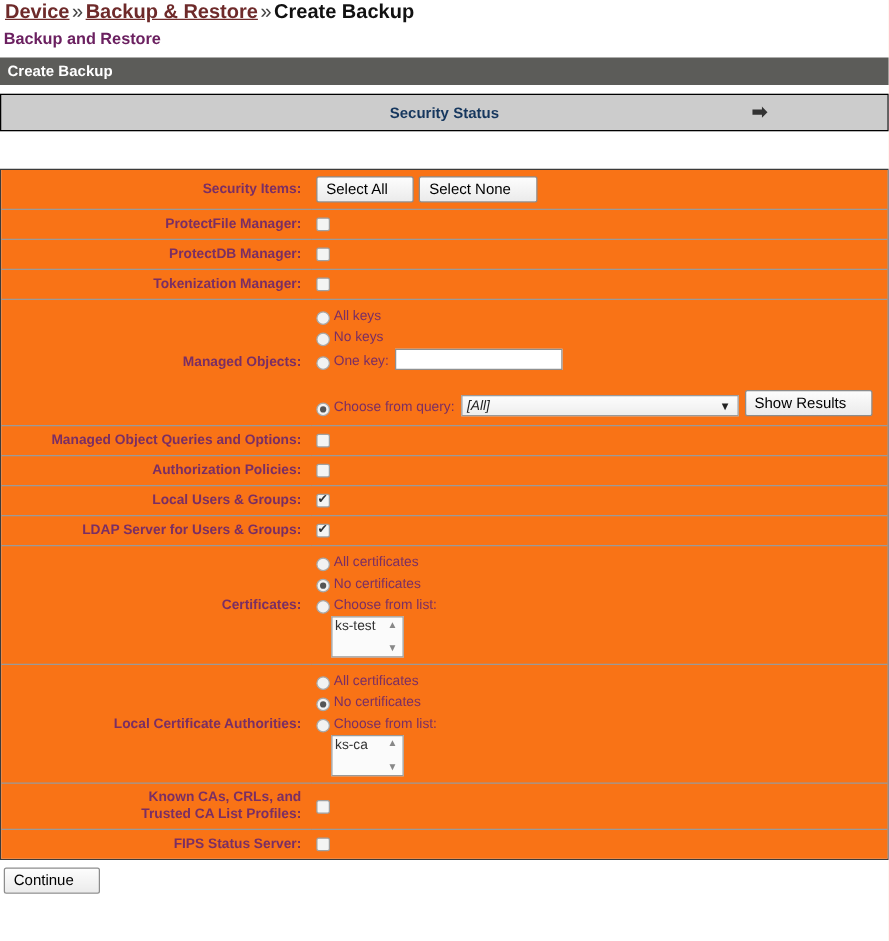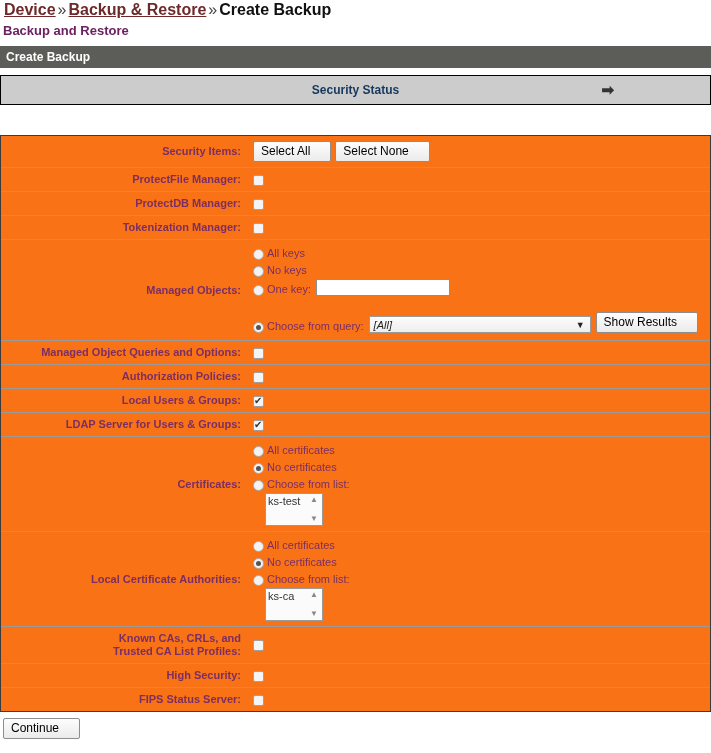--- a/index.html
+++ b/index.html
@@ -420,26 +420,20 @@
   <tr>
     <td class="label">
       <span>Known CAs, CRLs, and</span><br>
       <span>Trusted CA List Profiles:</span>
     </td>
     <td class="field">
       <span class="chk"></span>
     </td>
   </tr>
 
-  <tr>
-    <td class="label">High Security:</td>
-    <td class="field">
-      <span class="chk"></span>
-    </td>
-  </tr>
 
   <tr>
     <td class="label">FIPS Status Server:</td>
     <td class="field">
       <span class="chk"></span>
     </td>
   </tr>
 
 </tbody>
     </table>

